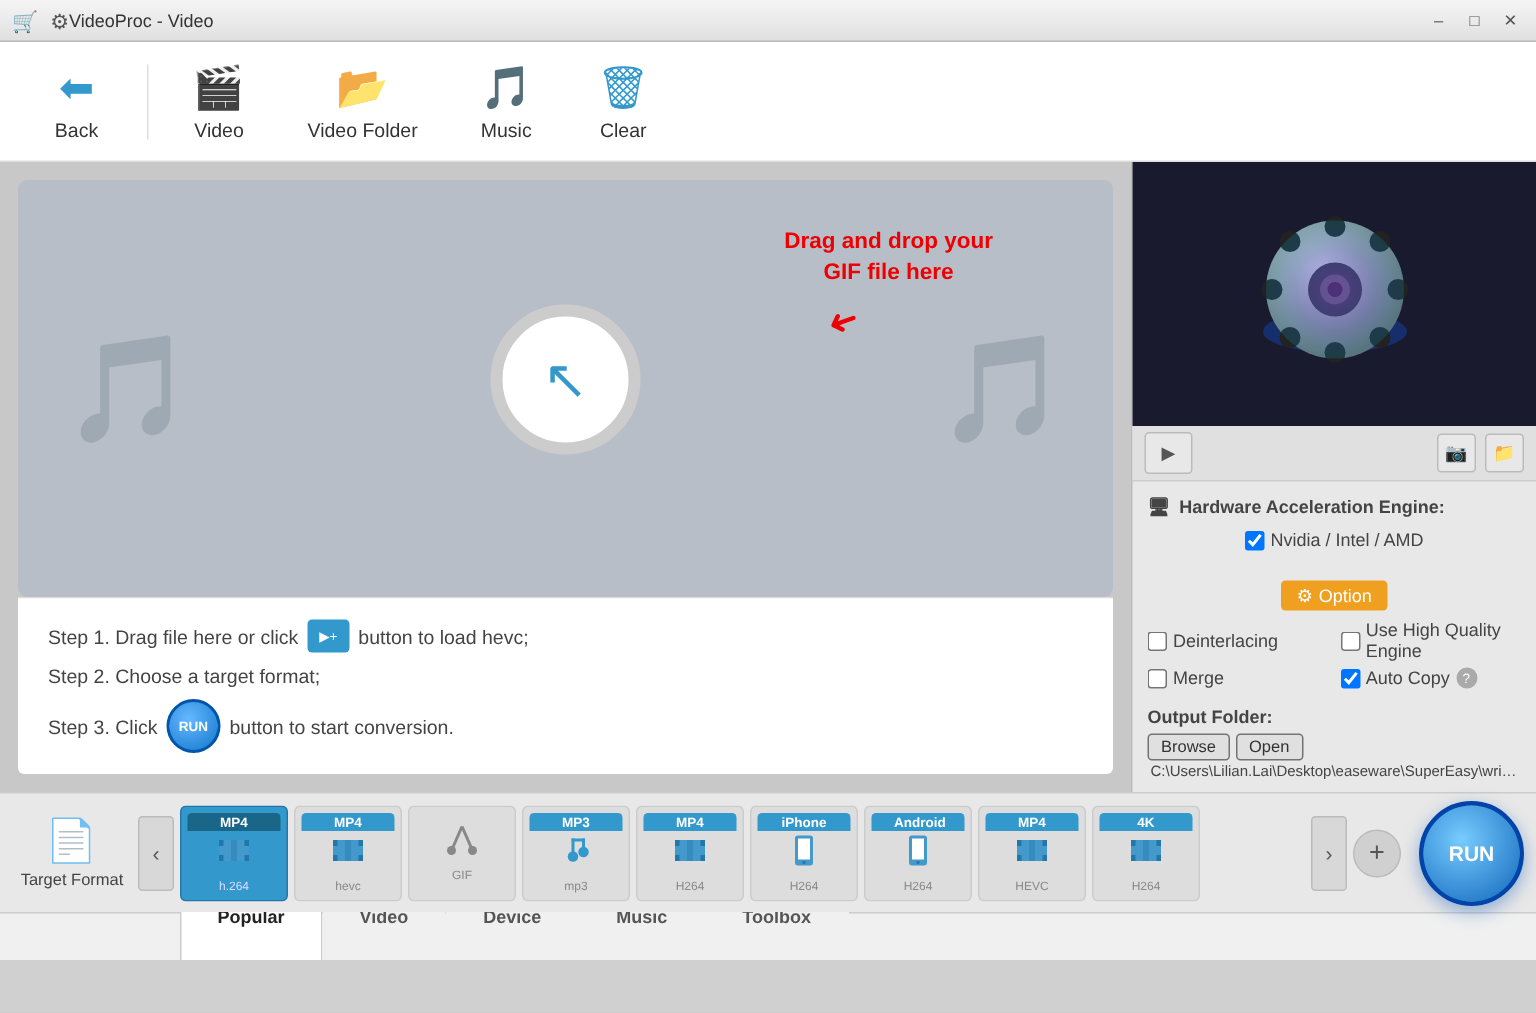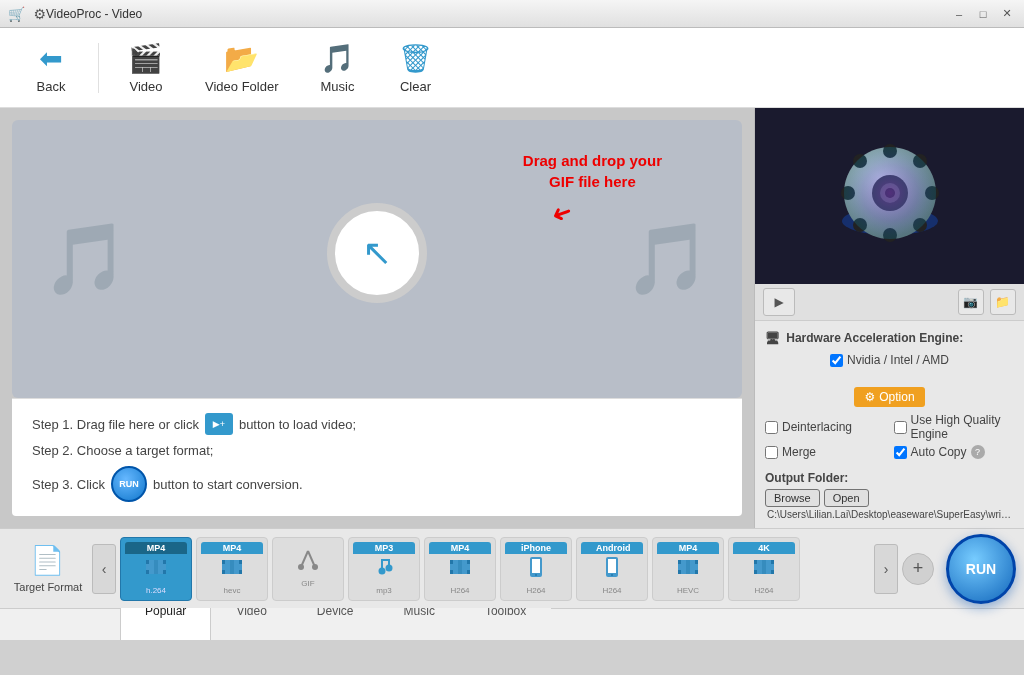--- a/index.html
+++ b/index.html
@@ -457,20 +457,21 @@
     }
     .format-tab {
       padding: 22px 24px;
       font-size: 12px;
       color: #555;
       cursor: pointer;
       border: 1px solid transparent;
       border-bottom: none;
       border-radius: 4px 4px 0 0;
       background: #f0f0f0;
+      font-weight: bold;
     }
     .format-tab.active {
       background: #fff;
       border-color: #ccc;
       color: #222;
     }
   </style>
 </head>
 <body>
 
@@ -522,21 +523,21 @@
       <div class="drop-circle">
         <span class="drop-circle-arrow">↖</span>
       </div>
     </div>
     <div class="steps-area">
       <div class="step-row">
         <span>Step 1. Drag file here or click</span>
         <div class="step-icon-small" style="background:#3399cc;border-radius:3px;padding:2px 4px;">
           <span style="font-size:9px;color:#fff;">▶+</span>
         </div>
-        <span>button to load video;</span>
+        <span>button to load hevc;</span>
       </div>
       <div class="step-row">
         <span>Step 2. Choose a target format;</span>
       </div>
       <div class="step-row">
         <span>Step 3. Click</span>
         <div class="run-btn-small">
           <span>RUN</span>
         </div>
         <span>button to start conversion.</span>

